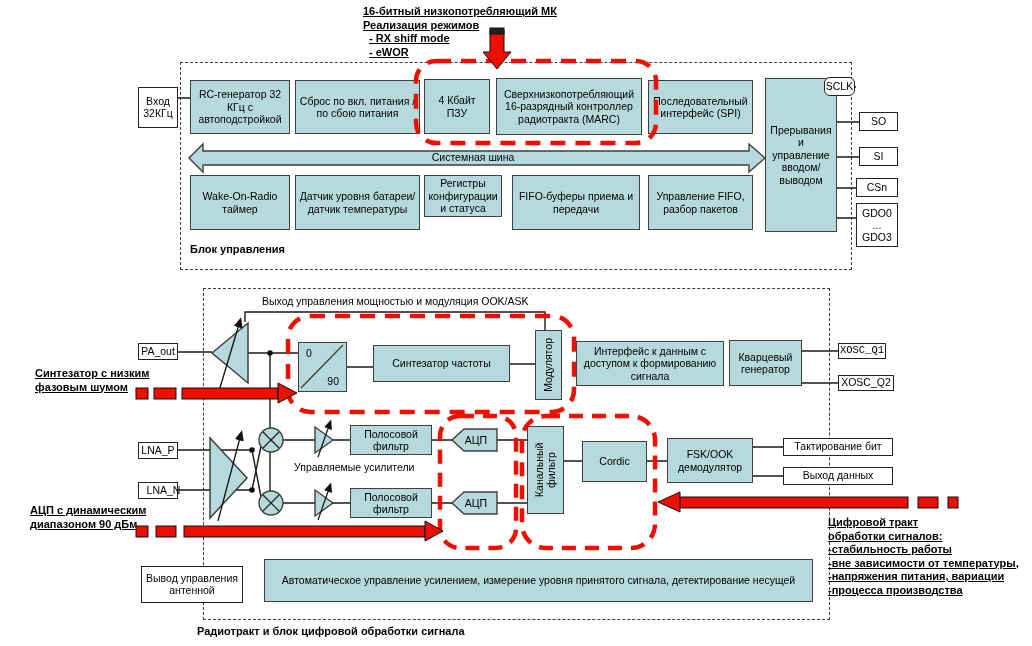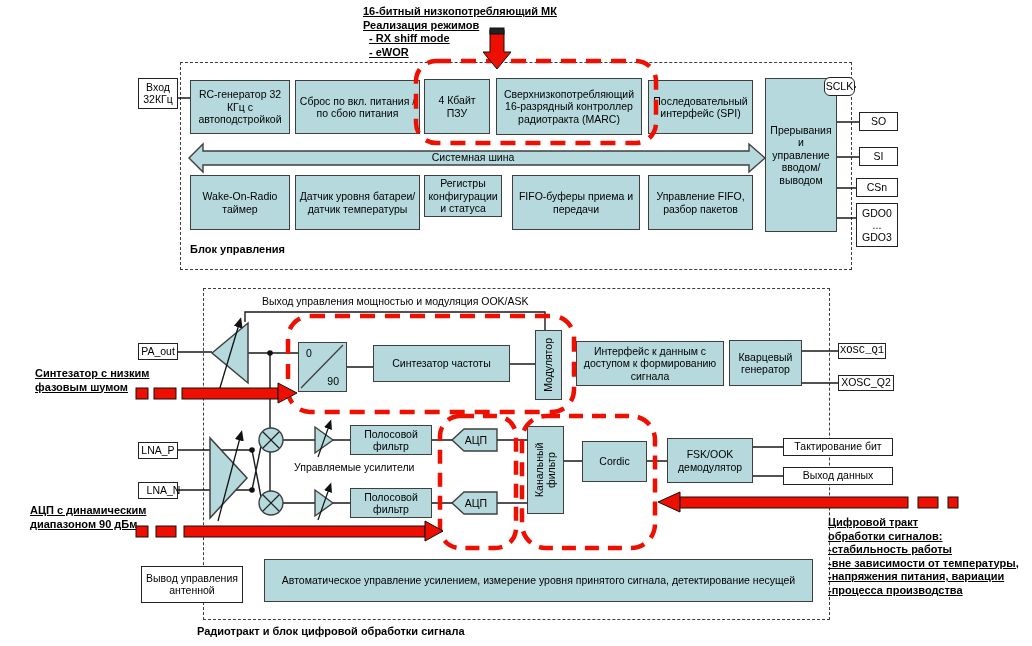--- a/index.html
+++ b/index.html
@@ -99,21 +99,21 @@
   <div class="frame" style="left:180px;top:62px;width:670px;height:206px;"></div>
   <div class="seclbl" style="left:190px;top:243px;">Блок управления</div>
 
   <div class="callout" style="left:363px;top:5px;">
     <div>16-битный низкопотребляющий МК</div>
     <div>Реализация режимов</div>
     <div style="padding-left:6px;">- RX shiff mode</div>
     <div style="padding-left:6px;">- eWOR</div>
   </div>
 
-  <div class="pin" style="left:138px;top:78px;width:40px;height:31px;">Вход 32КГц</div>
+  <div class="pin" style="left:138px;top:87px;width:40px;height:41px;">Вход 32КГц</div>
 
   <div class="blk" style="left:190px;top:80px;width:100px;height:54px;">RC-генератор 32 КГц с автоподстройкой</div>
   <div class="blk" style="left:295px;top:80px;width:125px;height:54px;">Сброс по вкл. питания / по сбою питания</div>
   <div class="blk" style="left:424px;top:79px;width:66px;height:55px;">4 Кбайт ПЗУ</div>
   <div class="blk" style="left:496px;top:78px;width:146px;height:57px;">Сверхнизкопотребляющий 16-разрядный контроллер радиотракта (MARC)</div>
   <div class="blk" style="left:648px;top:80px;width:105px;height:54px;">Последовательный интерфейс (SPI)</div>
 
   <div class="lbl" style="left:393px;top:151px;width:160px;text-align:center;">Системная шина</div>
 
   <div class="blk" style="left:190px;top:175px;width:100px;height:55px;">Wake-On-Radio таймер</div>

